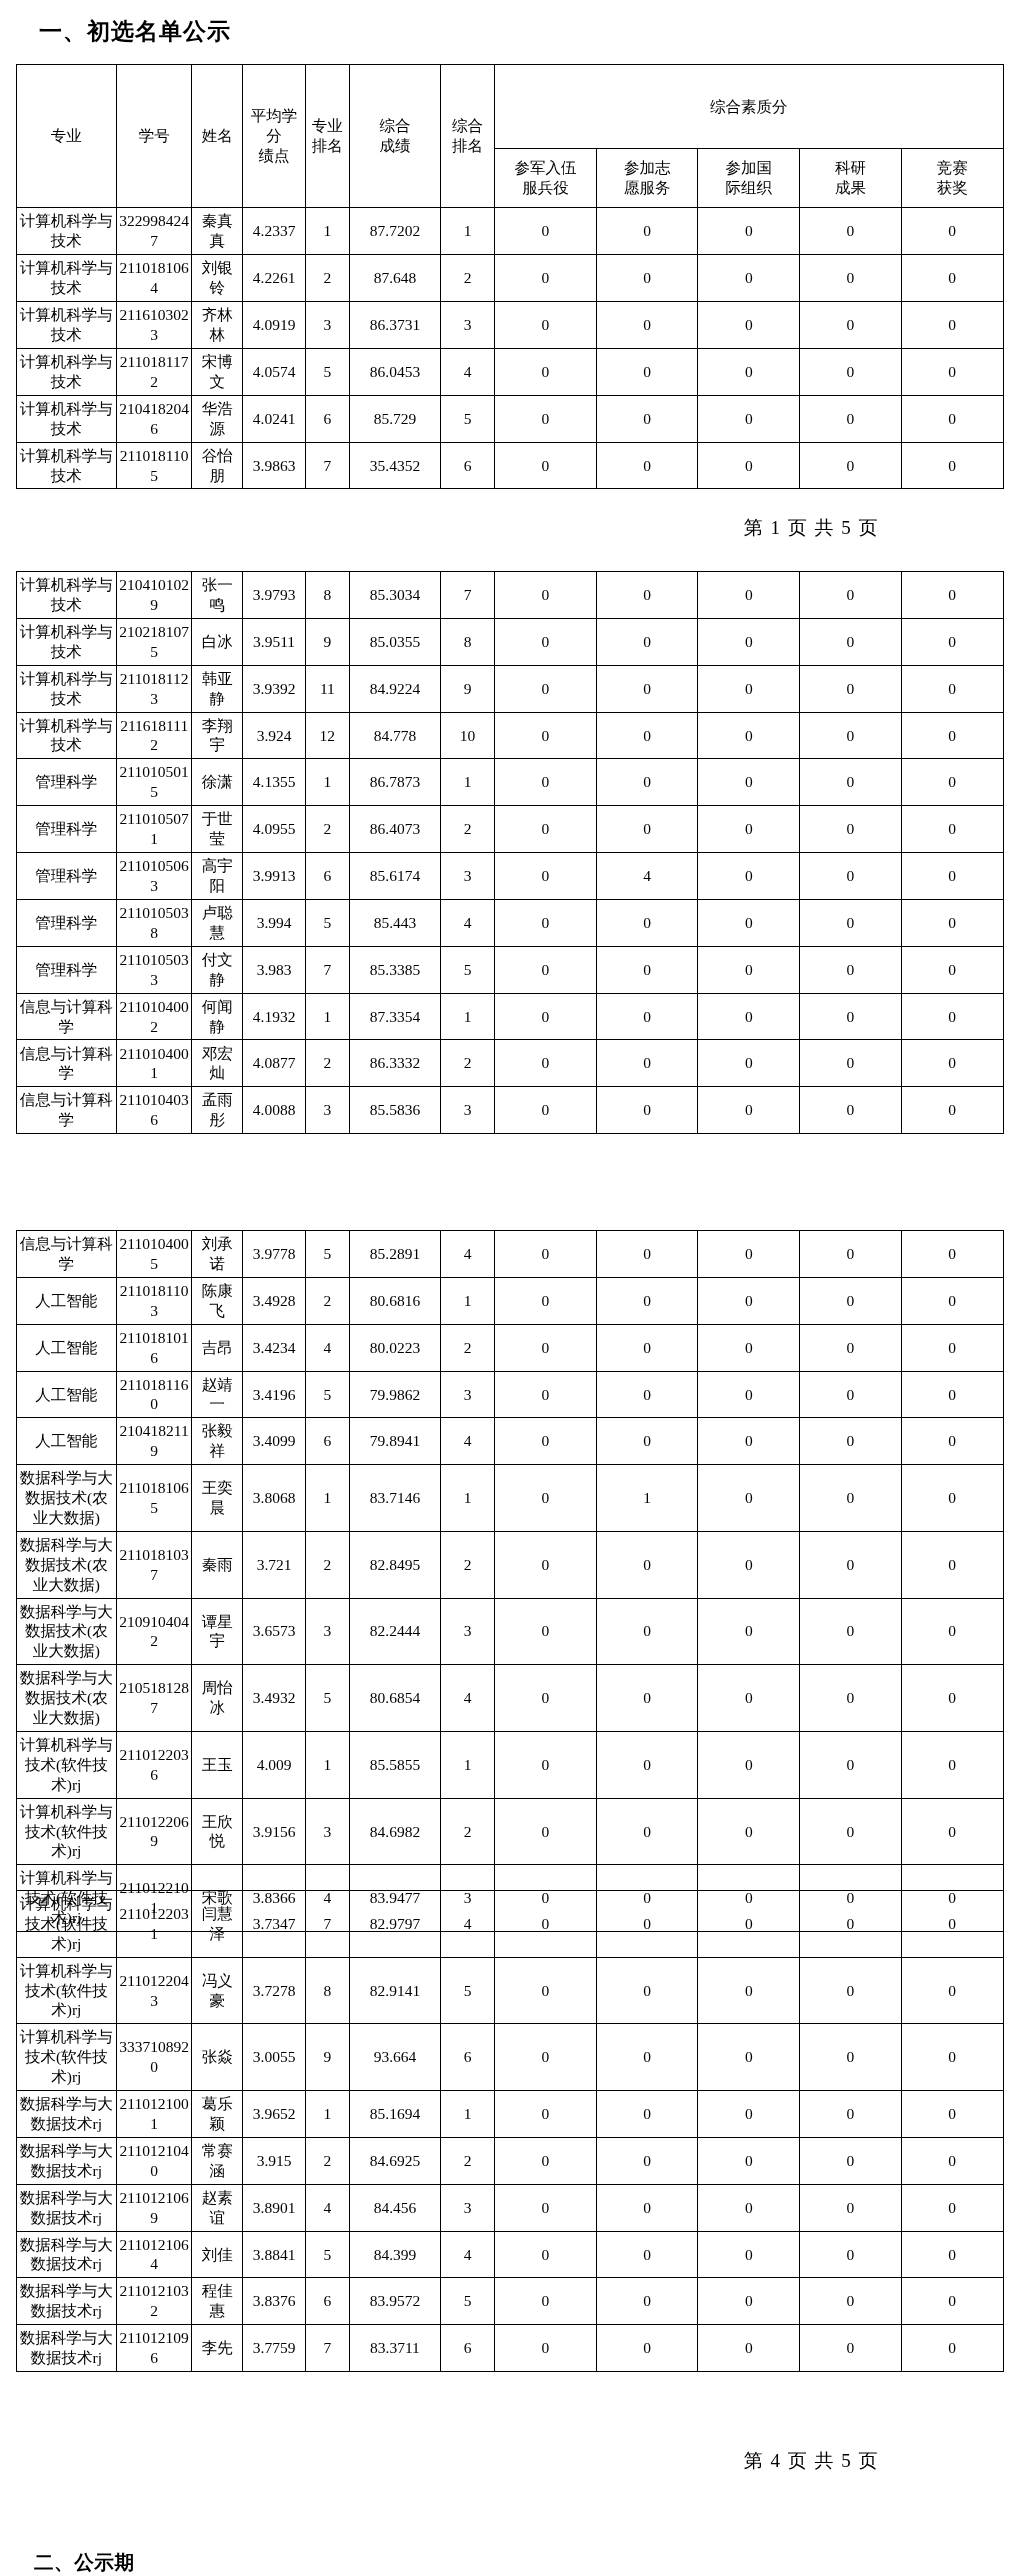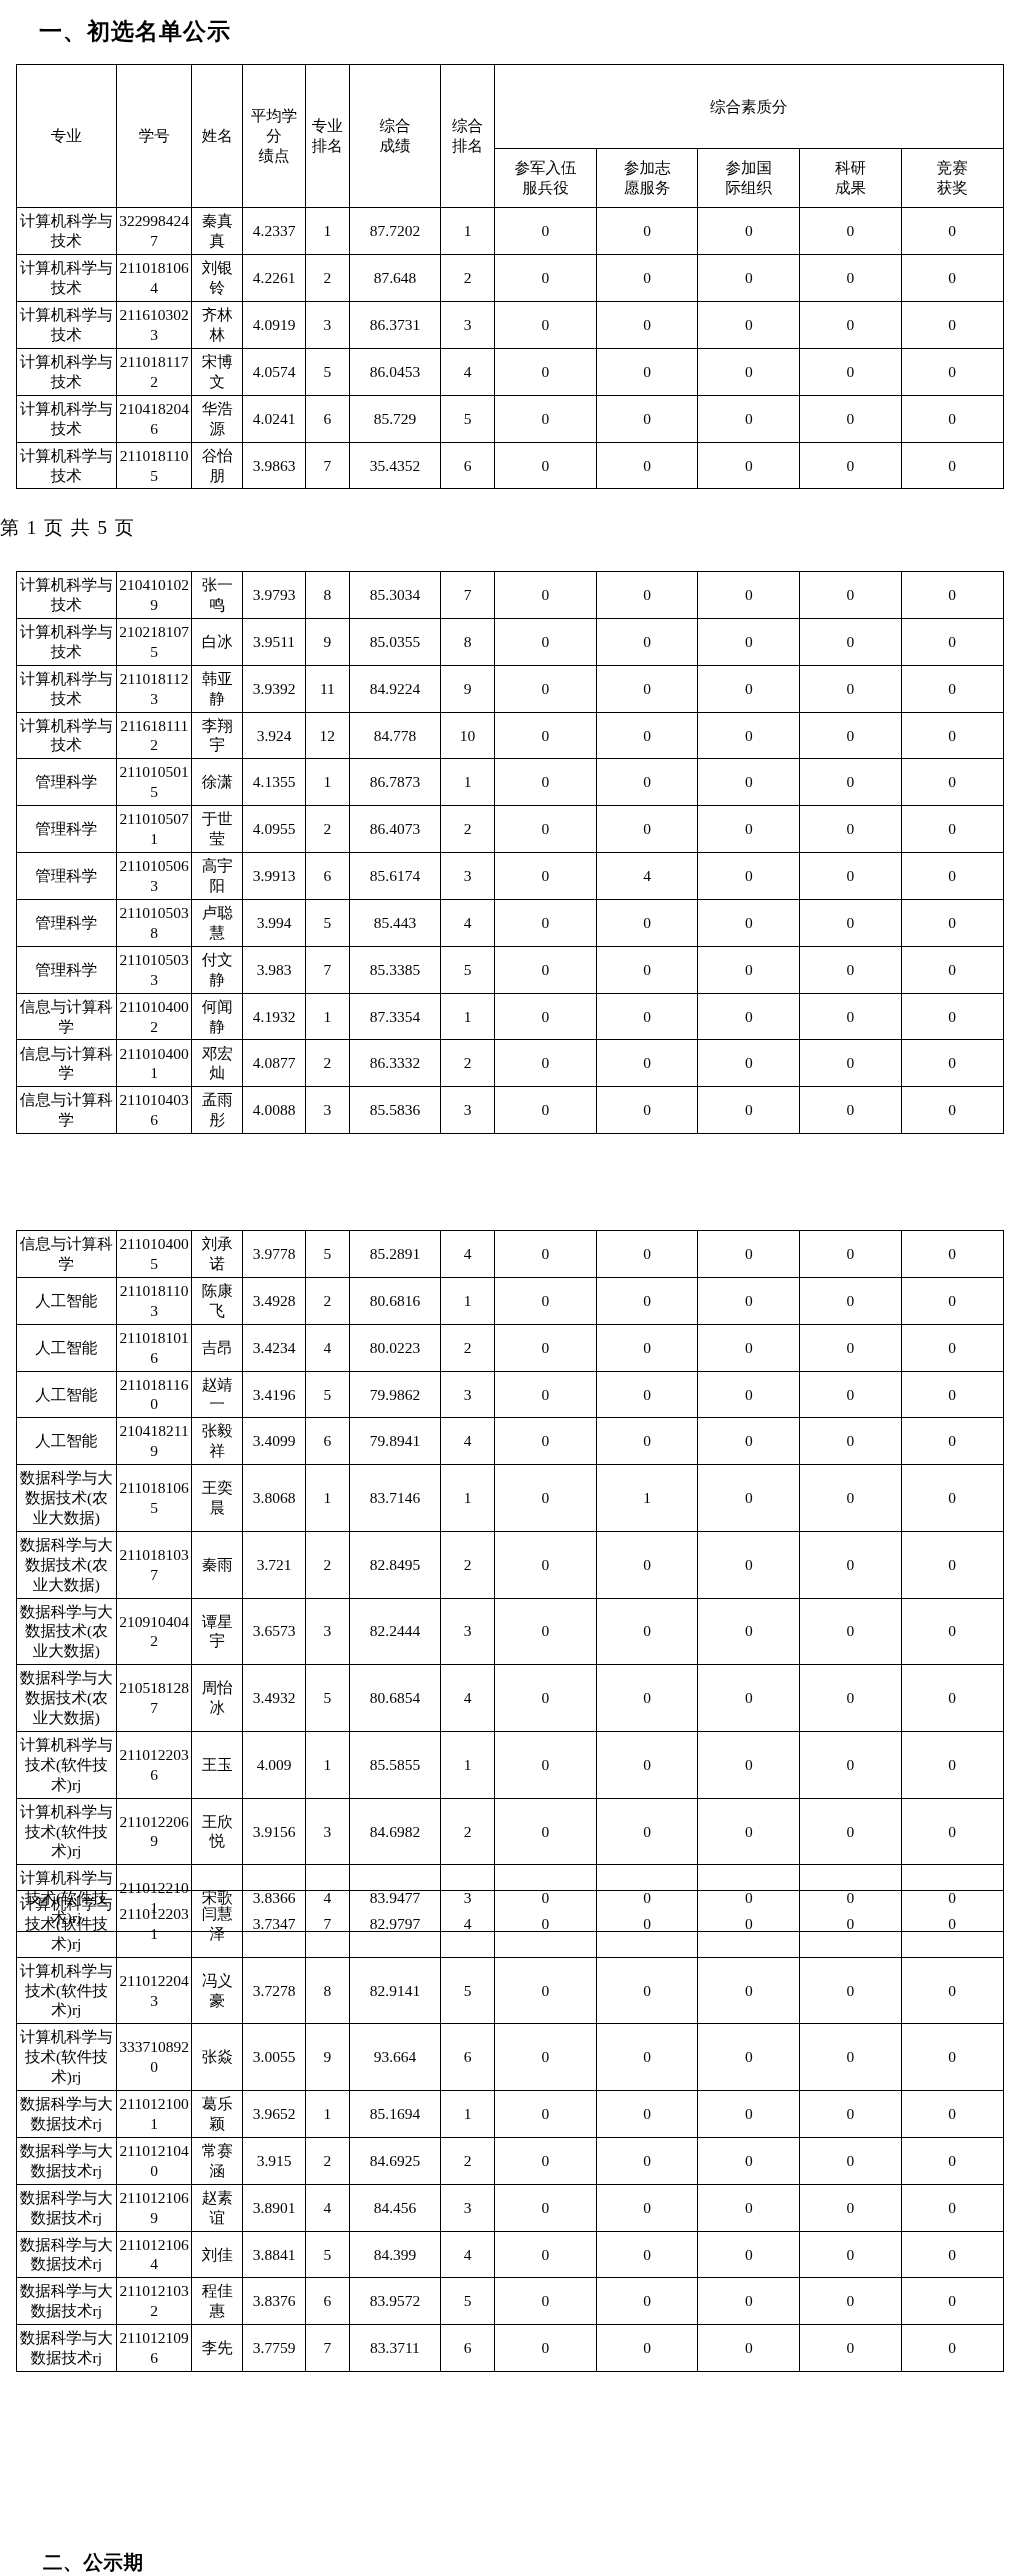--- a/index.html
+++ b/index.html
@@ -33,28 +33,28 @@
     line-height: 1.28;
     word-break: break-all;
   }
   table.sel thead th { white-space: pre-line; }
   table.sel thead tr.h1 th { height: 77px; }
   table.sel thead tr.h2 th { height: 52px; }
   table.sel tbody td { height: 39px; }
 
   .page-footer {
     position: absolute; left: 0; width: 879px;
-    text-align: left; font-size: 19px; letter-spacing: 1.5px;
+    text-align: right; font-size: 19px; letter-spacing: 1.5px;
   }
   #footer-1 { top: 515px; }
   #footer-2 { top: 1179px; }
   #footer-3 { top: 1823px; }
   #footer-4 { top: 2448px; }
 
-  .sec-line { position: absolute; font-size: 19.6px; line-height: 1.3; letter-spacing: 0.5px; margin-left: 9px; }
+  .sec-line { position: absolute; font-size: 19.6px; line-height: 1.3; letter-spacing: 0.5px; }
   .sec-head { font-weight: bold; }
   #sec2-title { left: 34px; top: 2550px; }
 </style>
 </head>
 <body>
 
 <div class="sheet">
 
   <div class="doc-title">一、初选名单公示</div>
 
@@ -713,17 +713,18 @@
             <td>0</td>
             <td>0</td>
             <td>0</td>
             <td>0</td>
             <td>0</td>
           </tr>
         </tbody>
     </table>
   </div>
 
+  <div class="page-footer" id="footer-4">第 4 页 共 5 页</div>
 
   <div class="sec-line sec-head" id="sec2-title">二、公示期</div>
 
 </div>
 
 
 </body></html>

